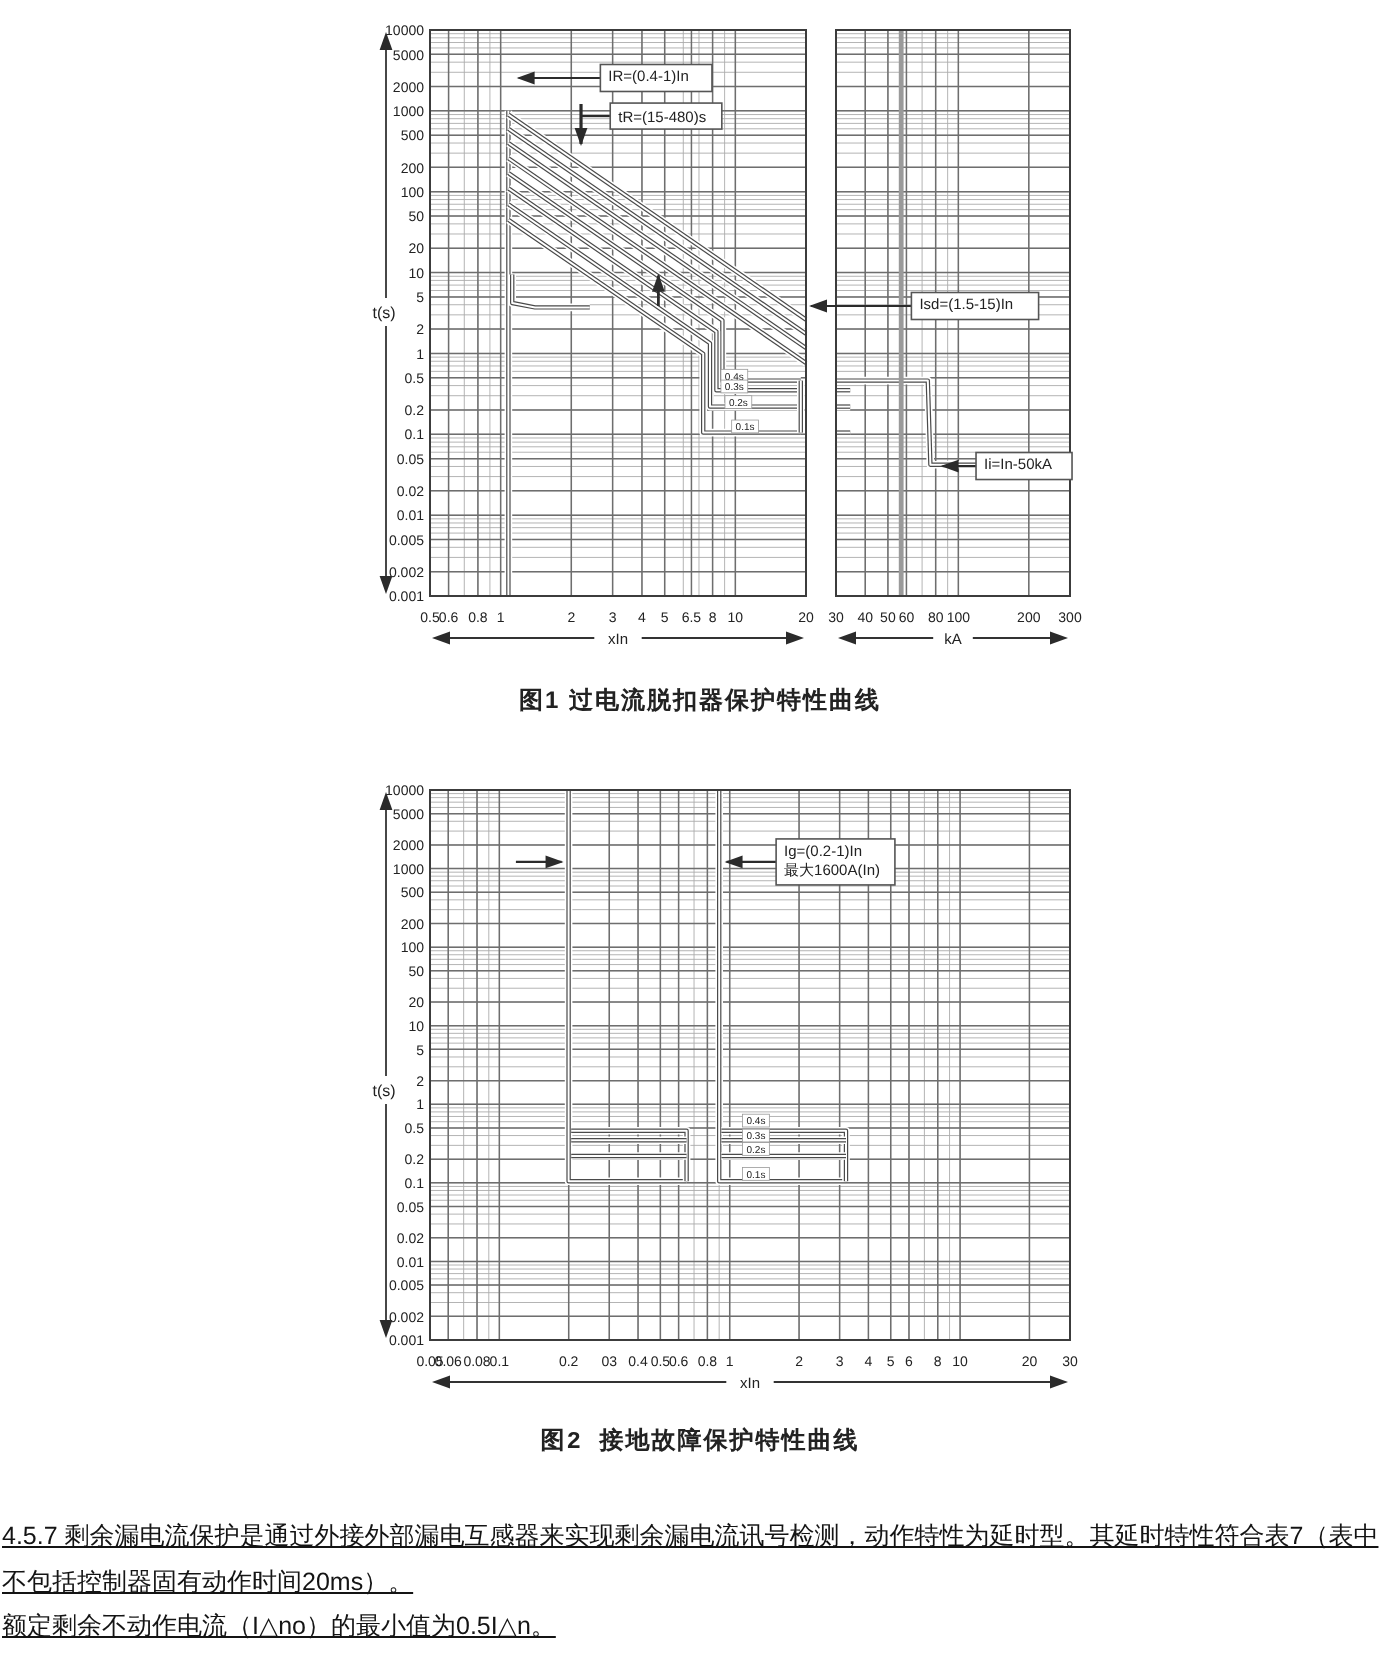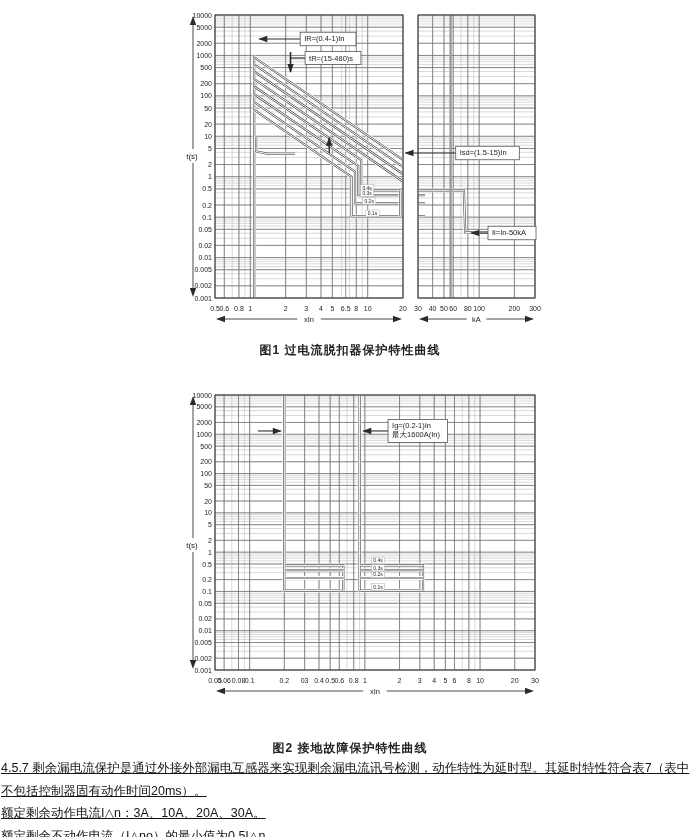--- a/index.html
+++ b/index.html
@@ -2,21 +2,21 @@
 <html><head>
 <meta charset="utf-8">
 <style>
   html,body{margin:0;padding:0;background:#fff;}
   .page{position:relative;width:700px;height:837px;background:#fff;overflow:hidden;
         font-family:"Liberation Sans","DejaVu Sans",sans-serif;color:#111;}
   #charts-svg{position:absolute;left:0;top:0;}
   .caption{position:absolute;left:0;width:700px;text-align:center;font-size:12px;
            font-weight:600;color:#222;letter-spacing:1px;}
   #cap1{top:342px;}
-  #cap2{top:740px;}
+  #cap2{top:712px;font-family:Liberation Mono, monospace;}
   .notes{position:absolute;left:1px;top:757px;width:697px;font-size:12.5px;
          line-height:22.5px;color:#141414;}
   .notes p{margin:0;text-decoration:underline;}
   svg text{font-family:"Liberation Sans","DejaVu Sans",sans-serif;fill:#222;}
 </style>
 </head>
 <body>
 
 <div class="page">
   <svg id="charts-svg" width="700" height="755">
@@ -596,16 +596,15 @@
         <polygon points="193,396 196.2,405 189.8,405" fill="#2b2b2b"></polygon>
         <polygon points="193,669 189.8,660 196.2,660" fill="#2b2b2b"></polygon>
         <rect x="181" y="538" width="24" height="14" fill="#fff"></rect>
         <text x="192" y="548.2" font-size="8" text-anchor="middle">t(s)</text>
       </g>
     </svg>
   <div class="caption" id="cap1">图1 过电流脱扣器保护特性曲线</div>
   <div class="caption" id="cap2">图2 接地故障保护特性曲线</div>
   <div class="notes">
     <p>4.5.7 剩余漏电流保护是通过外接外部漏电互感器来实现剩余漏电流讯号检测，动作特性为延时型。其延时特性符合表7（表中不包括控制器固有动作时间20ms）。</p>
-    <p>额定剩余动作电流I△n：3A、10A、20A、30A。</p>
     <p>额定剩余不动作电流（I△no）的最小值为0.5I△n。</p>
   </div>
 </div>
 
 </body></html>

